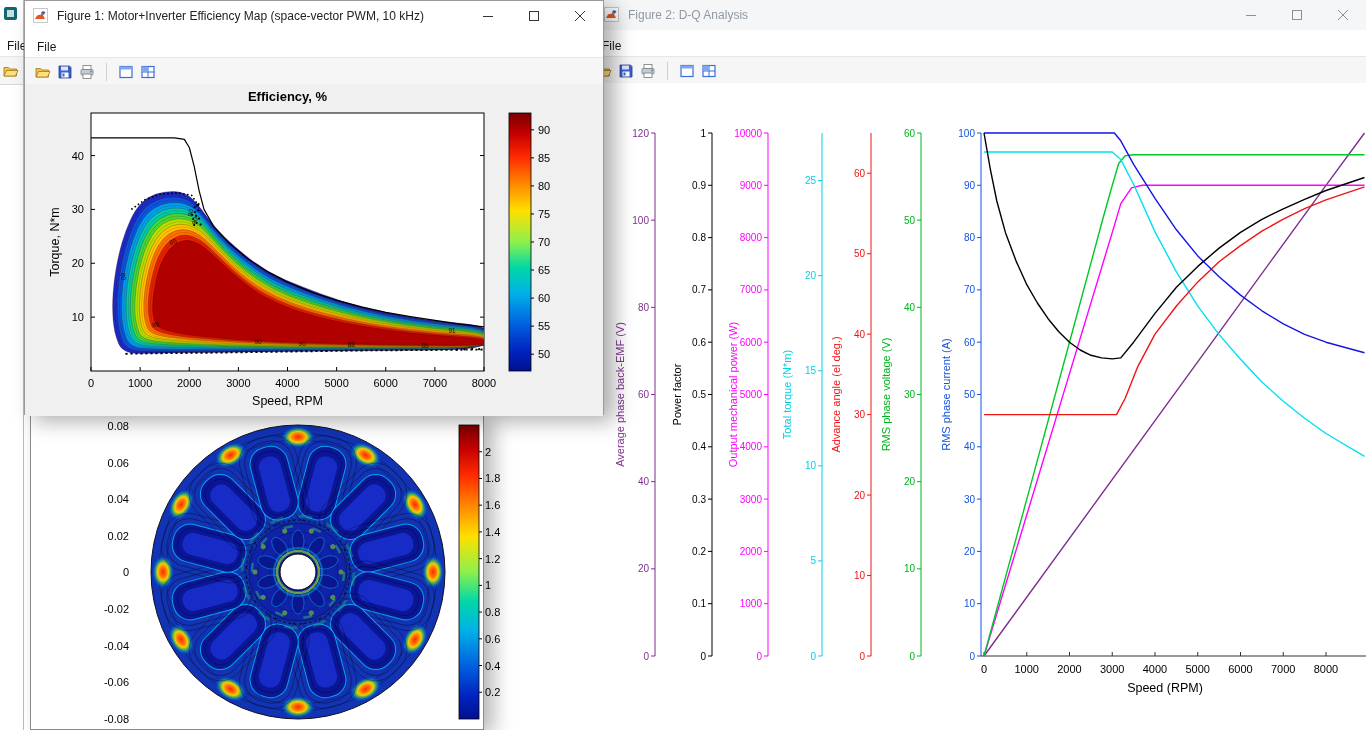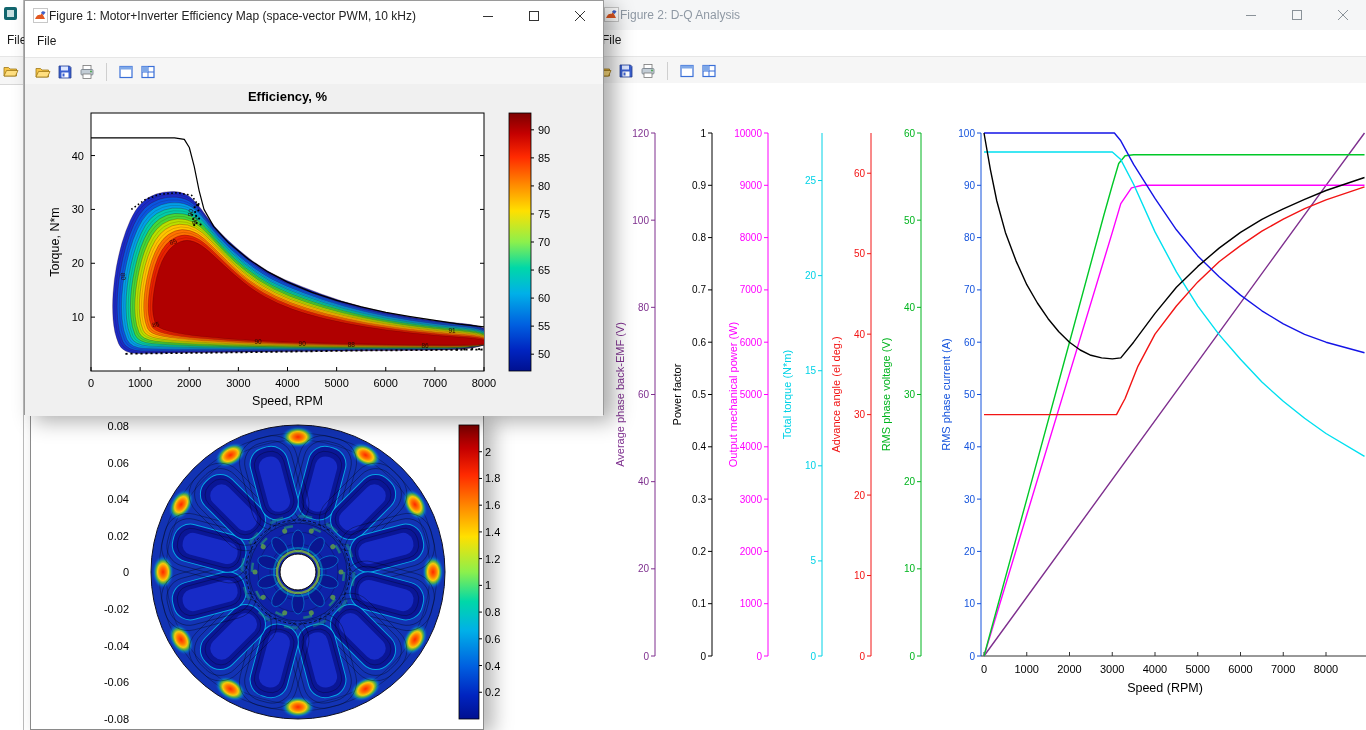--- a/index.html
+++ b/index.html
@@ -1,24 +1,24 @@
 <!DOCTYPE html>
 <html><head>
 <meta charset="utf-8">
 <style>
   html,body{margin:0;padding:0;width:1366px;height:730px;overflow:hidden;
     font-family:"Liberation Sans",sans-serif;background:#fff;}
   .window{position:absolute;box-sizing:border-box;}
-  .titlebar{height:30px;display:flex;align-items:center;background:#fff;padding-left:8px;gap:0;}
+  .titlebar{height:30px;display:flex;align-items:center;background:#fff;padding-left:8px;gap:8px;}
   .titlebar.inactive{background:#f5f6f7;}
   .title{font-size:12px;color:#222;white-space:nowrap;}
   .title.inactive-title{color:#8f99a4;text-align:right;}
   .controls{margin-left:auto;display:flex;height:100%;}
   .ctrl{width:46px;height:100%;display:flex;align-items:center;justify-content:center;}
-  .menubar{height:26px;display:flex;align-items:flex-start;background:#fff;position:relative;}
+  .menubar{height:26px;display:flex;align-items:flex-end;background:#fff;position:relative;}
   .menu-item{font-size:12px;color:#1a1a1a;padding:3px 6px;}
   .toolbar{height:27px;background:#f6f6f6;border-top:1px solid #e6e6e6;border-bottom:1px solid #d8d8d8;
     display:flex;align-items:center;padding-left:10px;gap:6px;position:relative;}
   .tsep{width:1px;height:18px;background:#cfcfcf;margin:0 5px;}
   .icon16{width:16px;height:16px;display:inline-flex;}
   
   #fig2{left:0;top:0;width:1366px;height:730px;background:#fff;z-index:1;}
   #fig2 .client{position:absolute;left:0;top:83px;right:0;bottom:0;background:#fff;}
   #fig2 .menubar .menu-item{position:absolute;left:596px;}
   #fig2 .tb-icons{position:absolute;left:596px;display:flex;align-items:center;gap:6px;height:100%;}

